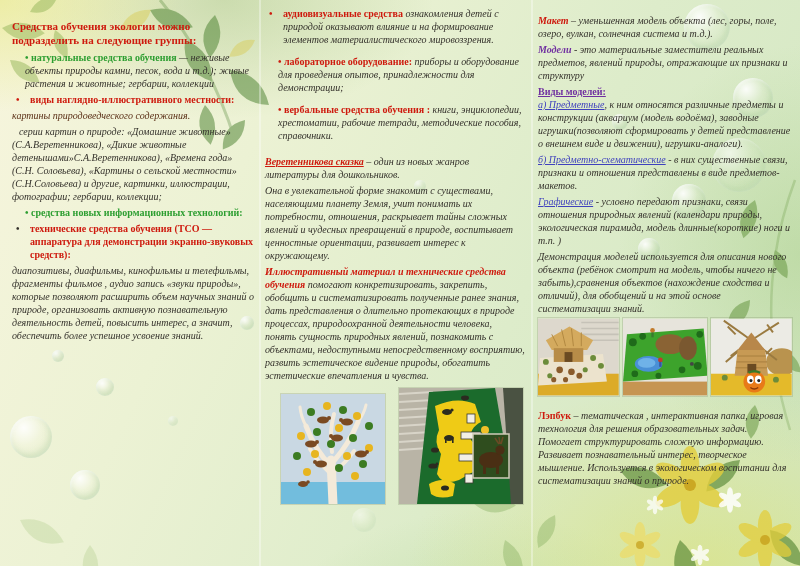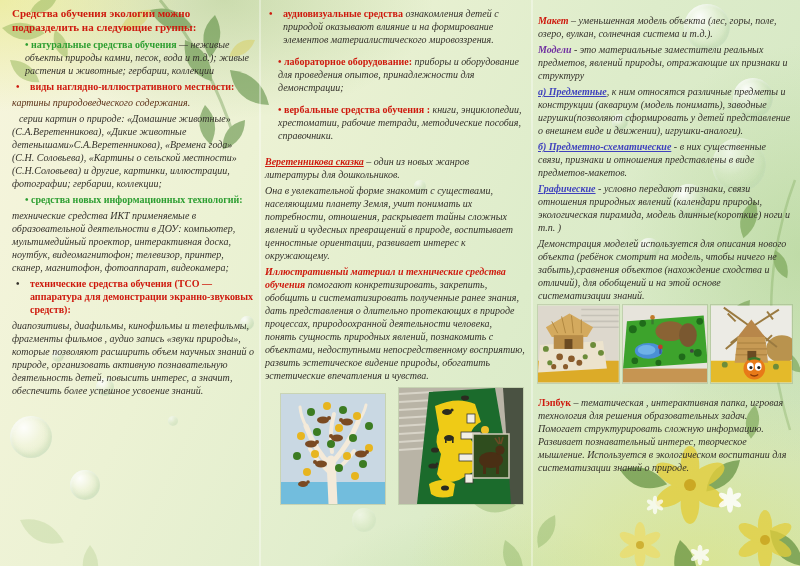--- a/index.html
+++ b/index.html
@@ -15,33 +15,33 @@
       linear-gradient(115deg, #f7f5dd 0%, #ecf2d4 30%, #ddecca 62%, #d2e6c2 100%);
   }
   .decor { position:absolute; inset:0; pointer-events:none; }
   .fold { position:absolute; top:0; bottom:0; width:2px; background:rgba(255,255,255,0.35); }
   .bubble { position:absolute; border-radius:50%;
     background: radial-gradient(circle at 33% 28%, rgba(255,255,255,0.9), rgba(255,255,255,0.15) 42%, rgba(180,210,170,0.05) 68%, rgba(255,255,255,0.45) 96%);
     box-shadow: inset -2px -3px 6px rgba(150,190,140,0.35), inset 1px 1px 3px rgba(255,255,255,0.8);
   }
   .panel { position:absolute; font-size:10px; line-height:1.3; color:#33302a; }
   .panel p { margin:0 0 3px 0; font-style:italic; }
-  .col1 { left:12px;  top:7px;  width:244px; }
+  .col1 { left:12px;  top:20px;  width:244px; }
   .col2 { left:265px; top:7px;  width:260px; }
   .col3 { left:538px; top:14px; width:254px; }
 
   .h-red   { color:#ce1a0e; font-weight:bold; font-style:normal !important; font-size:11px; line-height:1.25; }
   .lead-red    { color:#ce1a0e; font-weight:bold; font-style:normal; }
   .lead-red-i  { color:#ce1a0e; font-weight:bold; }
   .lead-red-u  { color:#ce1a0e; font-weight:bold; font-style:italic; text-decoration:underline; }
   .lead-green  { color:#2d9e31; font-weight:bold; font-style:normal; }
   .lead-purple { color:#7030a0; font-weight:bold; font-style:normal; }
   .lead-purple-i { color:#7030a0; font-weight:bold; font-style:italic;text-align:right; }
   .lead-purple-u { color:#7030a0; font-weight:bold; font-style:normal; text-decoration:underline; }
-  .lead-blue-u { color:#3f41bd; font-weight:bold; font-style:italic; text-decoration:underline; }
+  .lead-blue-u { color:#3f41bd; font-weight:normal; font-style:italic; text-decoration:underline; }
   .lead-maroon { color:#5a2f16; font-weight:normal; font-style:italic; }
   .body { font-style:italic; color:#33302a; }
 
   .ind1 { padding-left:13px; }
   .hang { display:flex; }
   .hang .bullet { flex:0 0 14px; padding-left:4px; font-style:normal; font-weight:bold; }
   .hang .bullet.red { color:#ce1a0e; }
   .hang .bullet.dark { color:#33302a; }
   .hang .htext { flex:1; }
   .first-ind { text-indent:7px; }
@@ -159,23 +159,20 @@
       <span class="htext lead-red">виды наглядно-иллюстративного местности:</span>
     </p>
     <p>
       <span class="lead-maroon">картины природоведческого содержания.</span>
     </p>
     <p class="first-ind">
       <span class="body">серии картин о природе: «Домашние животные» (С.А.Веретенникова), «Дикие животные детенышами»С.А.Веретенникова), «Времена года» (С.Н. Соловьева), «Картины о сельской местности» (С.Н.Соловьева) и другие, картинки, иллюстрации, фотографии; гербарии, коллекции;</span>
     </p>
     <p class="ind1">
       <span class="lead-green">• средства новых информационных технологий:</span>
-    </p>
-    <p>
-      <span class="body">технические средства ИКТ применяемые в образовательной деятельности в ДОУ: компьютер, мультимедийный проектор, интерактивная доска, ноутбук, видеомагнитофон; телевизор, принтер, сканер, магнитофон, фотоаппарат, видеокамера;</span>
     </p>
     <p class="hang">
       <span class="bullet dark">•</span>
       <span class="htext lead-red">технические средства обучения (ТСО — аппаратура для демонстрации экранно-звуковых средств):</span>
     </p>
     <p>
       <span class="body">диапозитивы, диафильмы, кинофильмы и телефильмы, фрагменты фильмов , аудио запись «звуки природы»,  которые позволяют   расширить объем научных знаний о природе, организовать активную познавательную деятельность детей, повысить интерес, а значит, обеспечить более успешное усвоение знаний.</span>
     </p>
   </div>
 
@@ -307,22 +304,25 @@
 
   <div class="panel col3">
     <p>
       <span class="lead-red-i">Макет</span>
       <span class="body">– уменьшенная модель объекта (лес, горы, поле, озеро, вулкан, солнечная система и т.д.).</span>
     </p>
     <p>
       <span class="lead-purple-i">Модели</span>
       <span class="body">- это материальные заместители реальных предметов, явлений природы, отражающие их признаки и структуру</span>
     </p>
-    <p>
-      <span class="lead-blue-u">а) Предметные</span><span class="body">, к ним относятся различные предметы и конструкции (аквариум (модель понимать), заводные игрушки(позволяют сформировать у детей представление о внешнем виде и движении), игрушки-аналоги).</span>
+    <p style="margin-bottom:0">
+      <span class="lead-purple-u">Виды моделей:</span>
+    </p>
+    <p>
+      <span class="lead-blue-u">а) Предметные</span><span class="body">, к ним относятся различные предметы и конструкции (аквариум (модель водоёма), заводные игрушки(позволяют сформировать у детей представление о внешнем виде и движении), игрушки-аналоги).</span>
     </p>
     <p>
       <span class="lead-blue-u">б) Предметно-схематические</span>
       <span class="body">- в них существенные связи, признаки и отношения представлены в виде предметов-макетов.</span>
     </p>
     <p>
       <span class="lead-blue-u">Графические</span>
       <span class="body">- условно передают признаки, связи отношения природных явлений (календари природы, экологическая пирамида, модель длинные(короткие) ноги и т.п. )</span>
     </p>
     <p>

